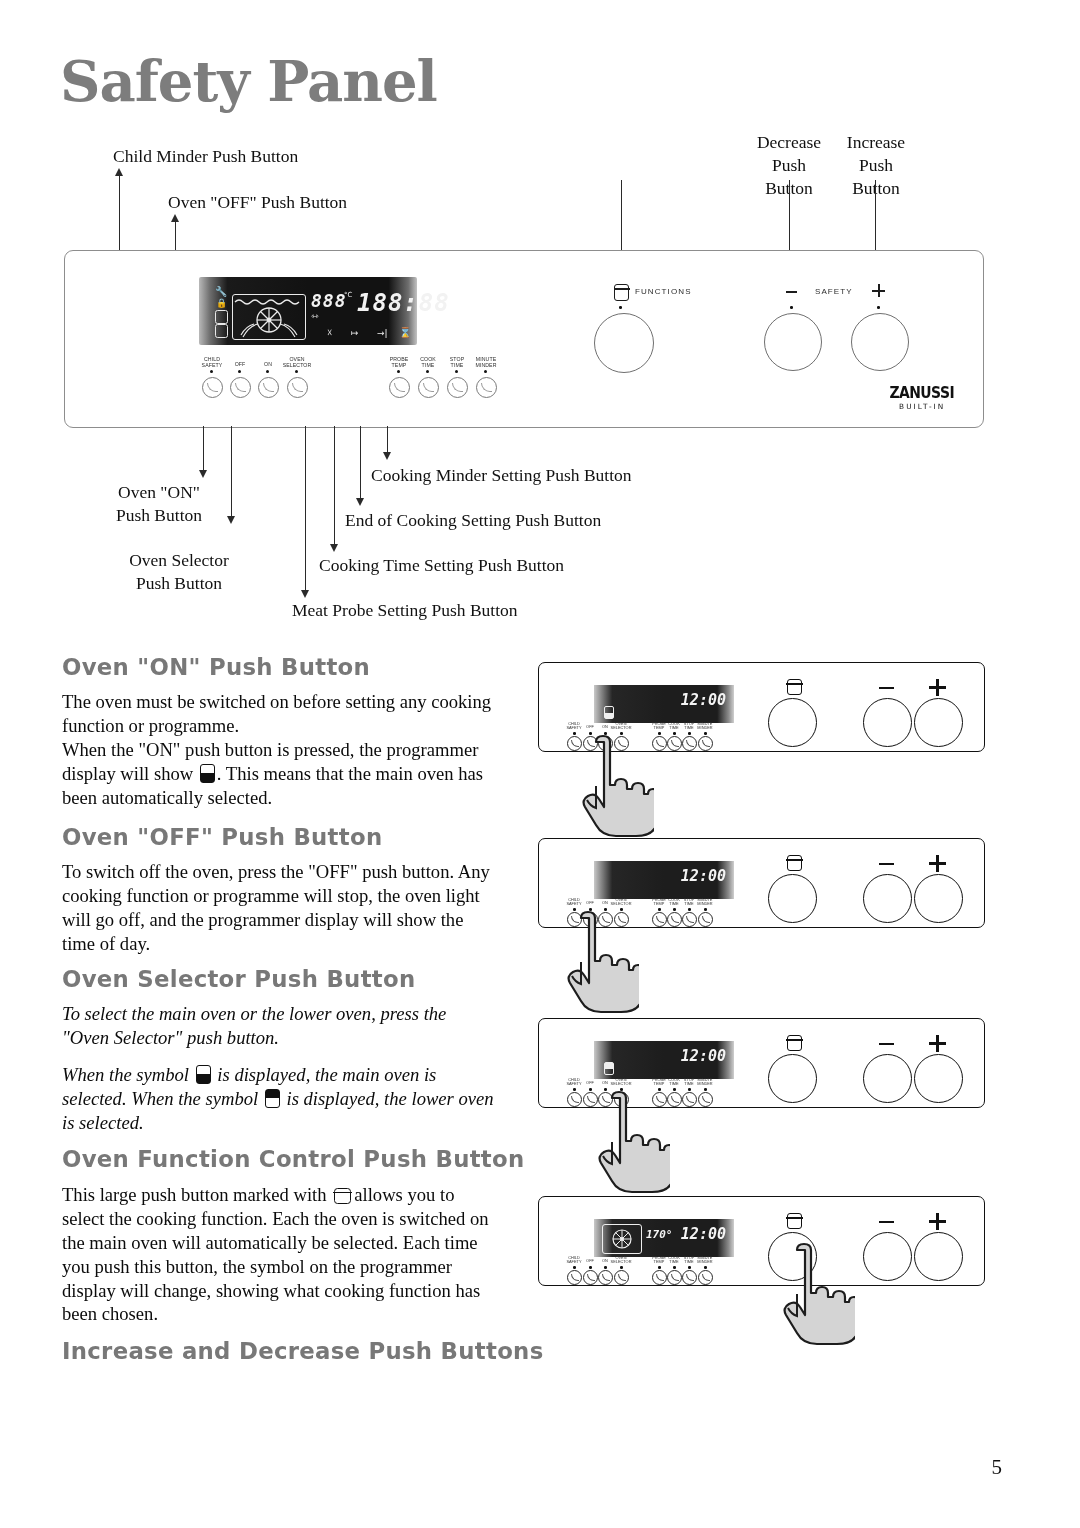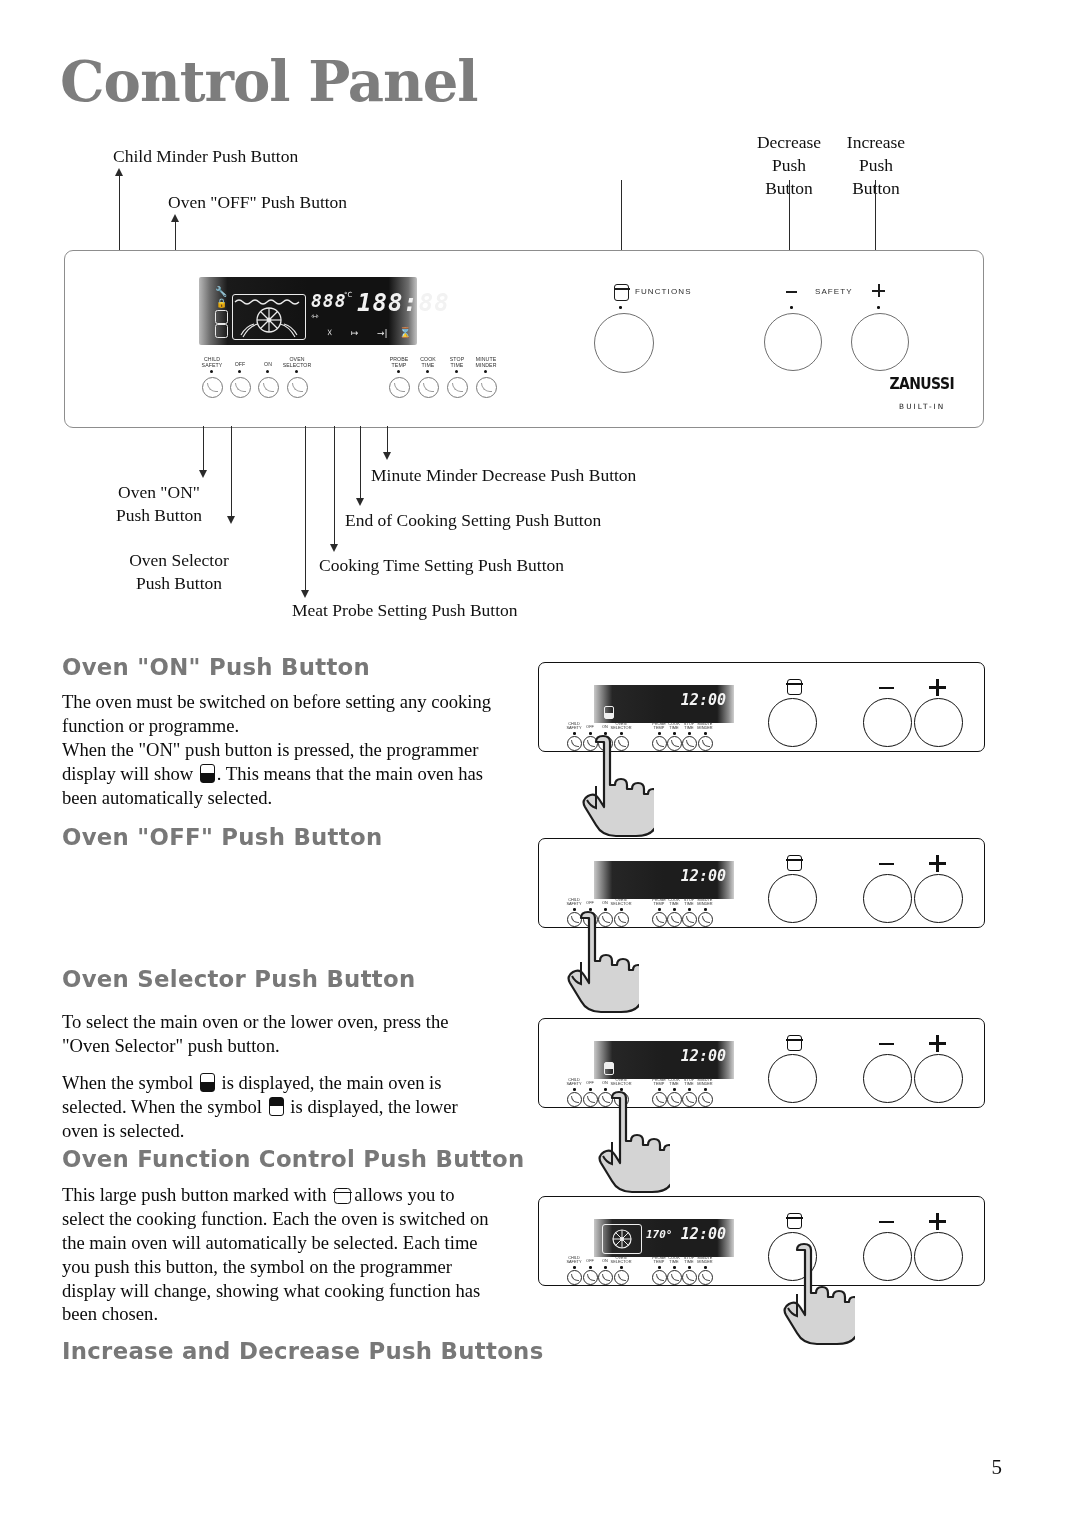--- a/index.html
+++ b/index.html
@@ -108,21 +108,21 @@
   }
   .sym-minus{position:absolute;width:11px;height:2px;background:#1c1c1c;}
   .sym-plus{position:absolute;width:13px;height:13px;}
   .sym-plus::before{content:"";position:absolute;left:0;top:5.5px;width:13px;height:2px;background:#1c1c1c;}
   .sym-plus::after{content:"";position:absolute;left:5.5px;top:0;width:2px;height:13px;background:#1c1c1c;}
   #brand{
     position:absolute;right:26px;bottom:16px;text-align:center;
     font-family:"DejaVu Sans", sans-serif;
   }
   #brand .zan{font-weight:bold;font-size:15px;letter-spacing:-0.6px;color:#111;transform:scaleX(.93);display:block;}
-  #brand .blt{font-size:7.3px;letter-spacing:2.1px;color:#111;display:block;margin-top:9px;}
+  #brand .blt{font-size:7.3px;letter-spacing:2.1px;color:#111;display:block;margin-top:0;}
 
   
   #content{position:absolute;left:0;top:640px;width:1080px;height:888px;}
   .sec-head{
     position:absolute;left:62px;
     font-family:"DejaVu Sans", sans-serif;
     font-weight:bold;font-size:23.5px;color:#787878;
     letter-spacing:.3px;white-space:nowrap;
     transform:scaleX(.97);transform-origin:left center;
   }
@@ -208,21 +208,21 @@
   #page-number{
     position:absolute;right:78px;top:1455px;
     font-family:"Liberation Serif", serif;font-size:21px;color:#111;
   }
 </style>
 </head>
 <body>
 
 <div class="page">
 
-  <div id="page-title">Control Panel</div>
+  <div id="page-title">Safety Panel</div>
 
   <div id="diagram">
 
     <div class="callout" style="left:113px;top:145px;">Child Minder Push Button</div>
     <div class="callout" style="left:168px;top:191px;">Oven "OFF" Push Button</div>
     <div class="callout ctr" style="left:745px;top:131px;width:88px;">Decrease
 Push
 Button</div>
     <div class="callout ctr" style="left:836px;top:131px;width:80px;">Increase
 Push
@@ -358,39 +358,42 @@
     <div class="lead v" style="left:360px;top:426px;height:74px;"></div>
     <div class="arrow-down" style="left:356px;top:498px;"></div>
 
     <div class="lead v" style="left:387px;top:426px;height:28px;"></div>
     <div class="arrow-down" style="left:383px;top:452px;"></div>
 
     <div class="callout ctr" style="left:104px;top:481px;width:110px;">Oven "ON"
 Push Button</div>
     <div class="callout ctr" style="left:118px;top:549px;width:122px;">Oven Selector
 Push Button</div>
-    <div class="callout" style="left:371px;top:464px;">Minute Minder Decrease Push Button</div>
+    <div class="callout" style="left:371px;top:464px;">Cooking Minder Setting Push Button</div>
     <div class="callout" style="left:345px;top:509px;">End of Cooking Setting Push Button</div>
     <div class="callout" style="left:319px;top:554px;">Cooking Time Setting Push Button</div>
     <div class="callout" style="left:292px;top:599px;">Meat Probe Setting Push Button</div>
   </div>
 
   <div id="content">
 
     <div class="sec-head" style="top:13px;">Oven "ON" Push Button</div>
     <div class="sec-body" style="top:50px;">
       <p><span>The oven must be switched on before setting any cooking function or programme.</span></p>
       <p style="margin-top:0;"><span>When the "ON" push button is pressed, the programmer display will show</span>
         <span class="ov-inline main"><i></i></span><span>. This means that the main oven has been automatically selected.</span></p>
     </div>
 
     <div class="sec-head" style="top:183px;">Oven "OFF" Push Button</div>
+    <div class="sec-body" style="top:220px;">
+      <p><span>To switch off the oven, press the "OFF" push button. Any cooking function or programme will stop, the oven light will go off, and the programmer display will show the time of day.</span></p>
+    </div>
 
     <div class="sec-head" style="top:325px;">Oven Selector Push Button</div>
-    <div class="sec-body" style="top:370px;">
+    <div class="sec-body" style="top:362px;font-style:italic;">
       <p><span>To select the main oven or the lower oven, press the "Oven Selector" push button.</span></p>
       <p><span>When the symbol</span>
         <span class="ov-inline main"><i></i></span>
         <span>is displayed, the main oven is selected. When the symbol</span>
         <span class="ov-inline lower"><i></i></span>
         <span>is displayed, the lower oven is selected.</span></p>
     </div>
 
     <div class="sec-head" style="top:505px;">Oven Function Control Push Button</div>
     <div class="sec-body" style="top:543px;">

